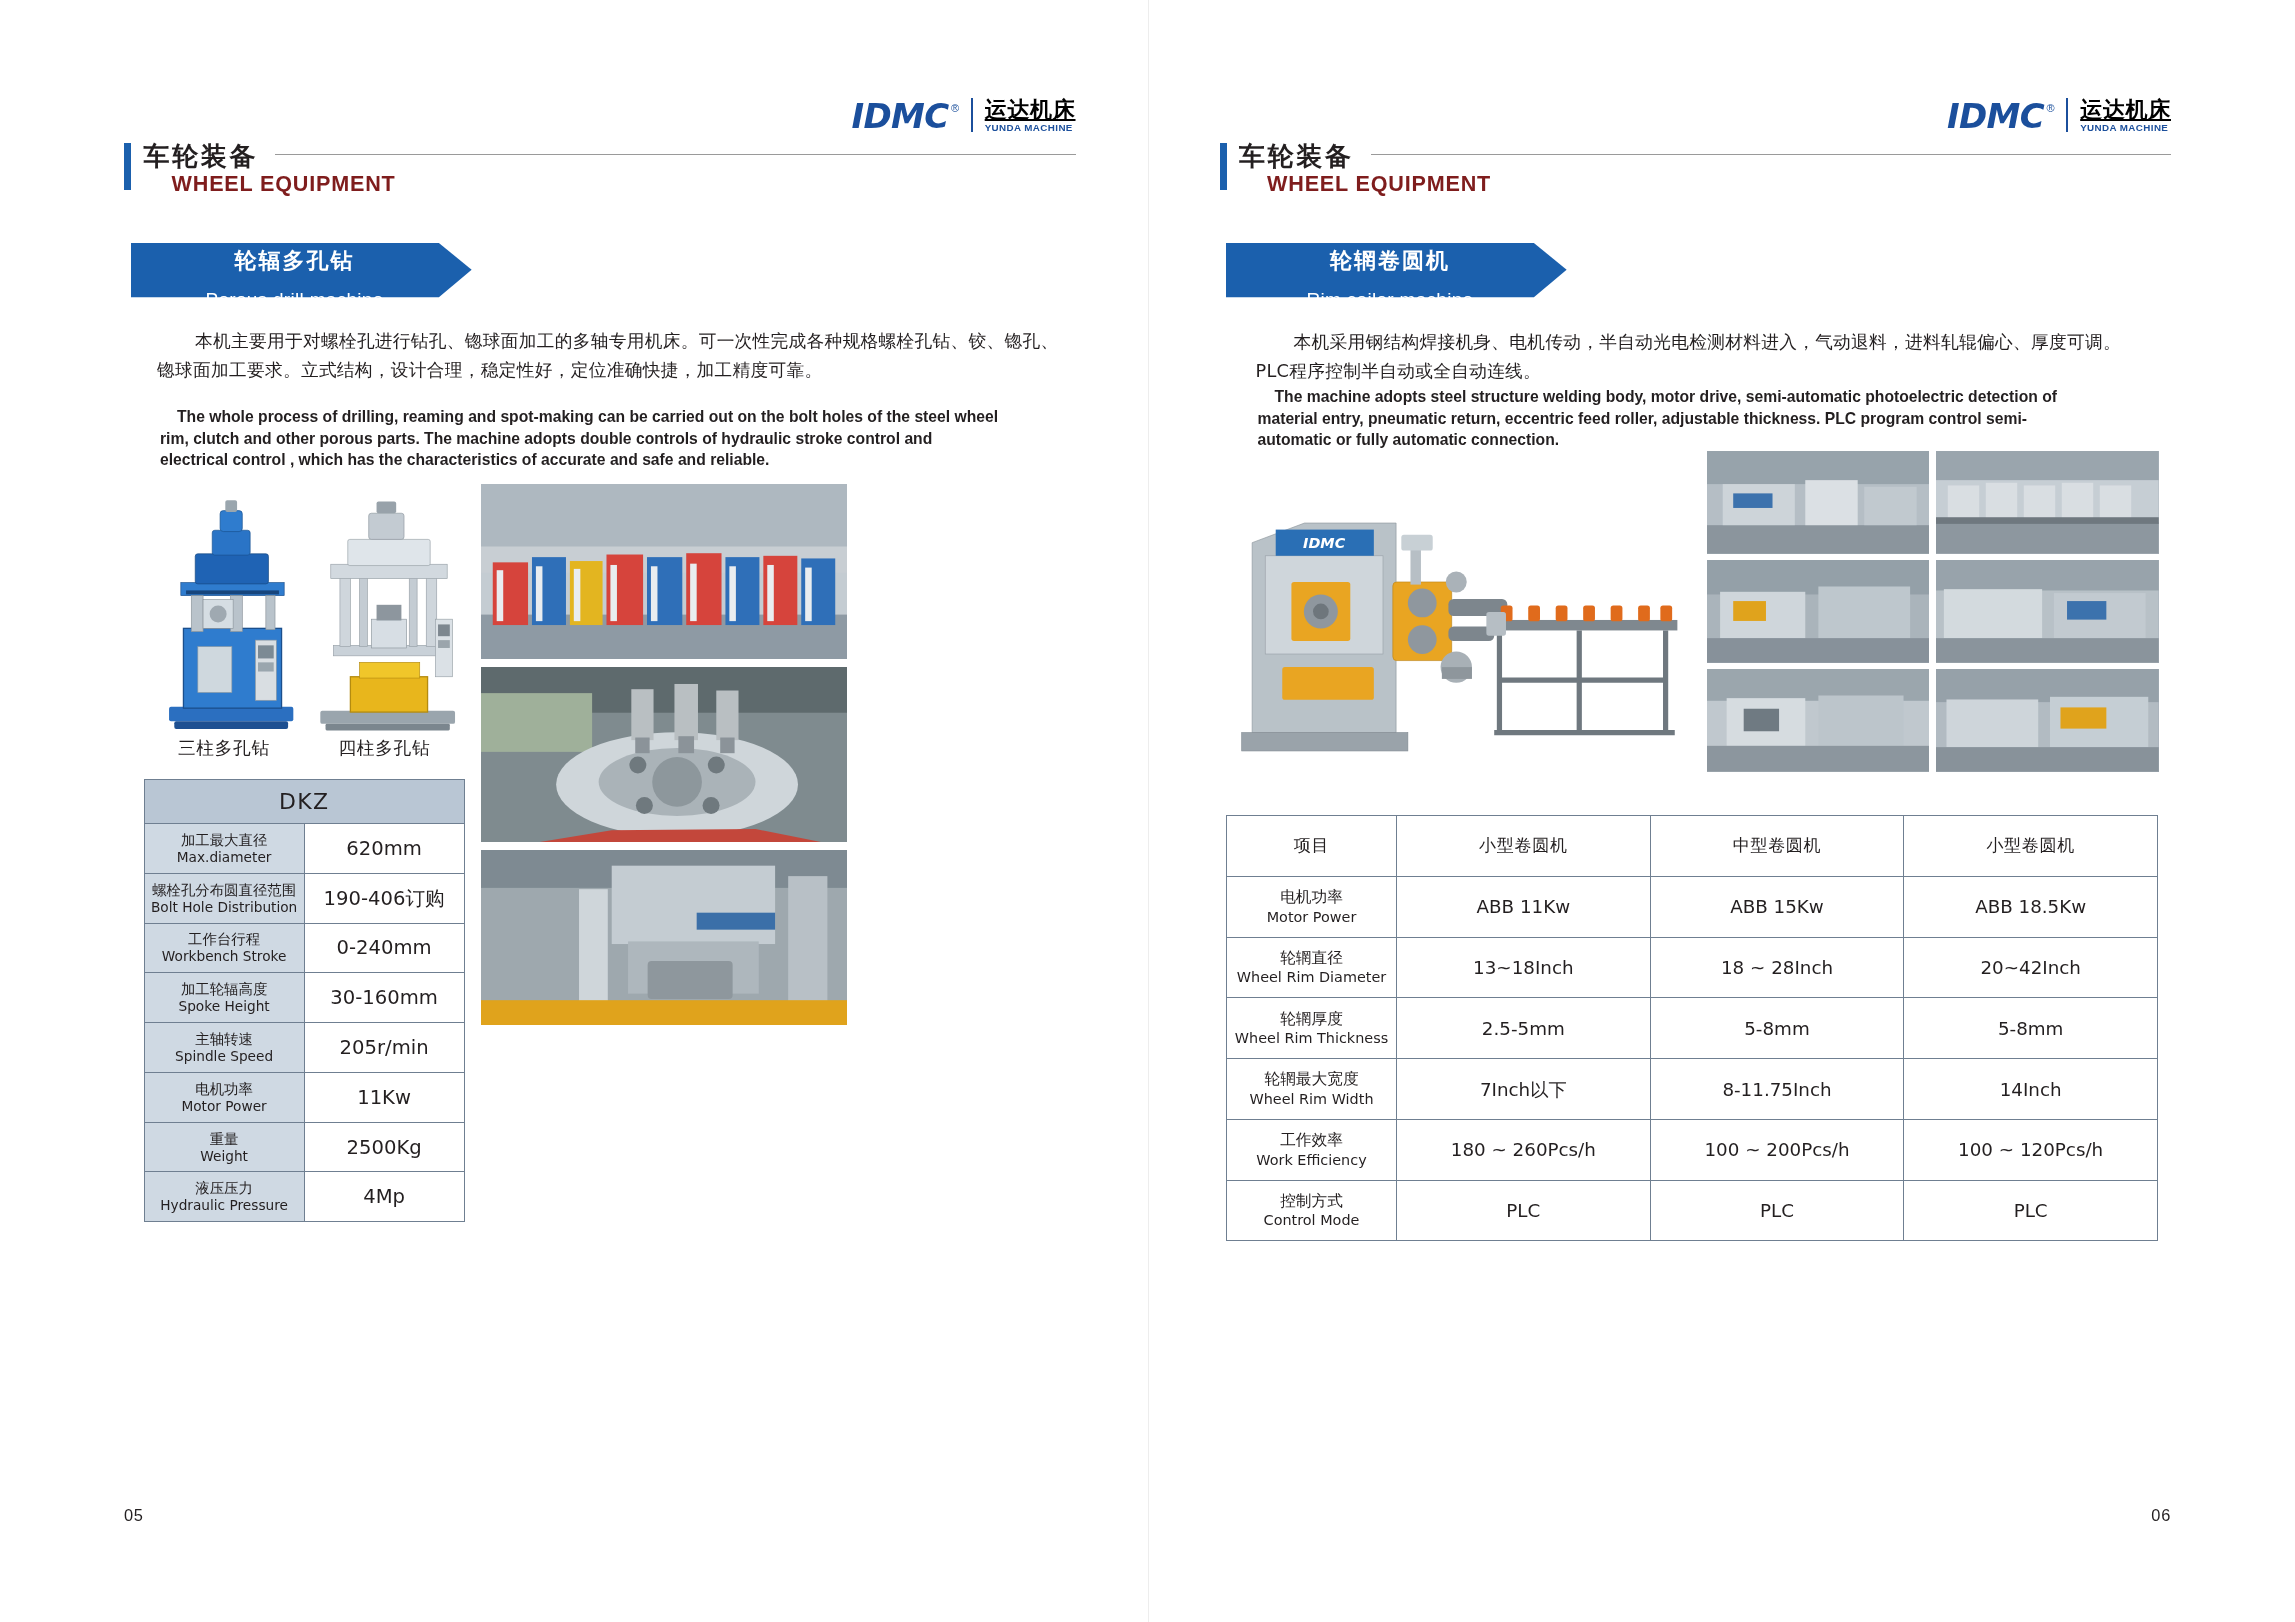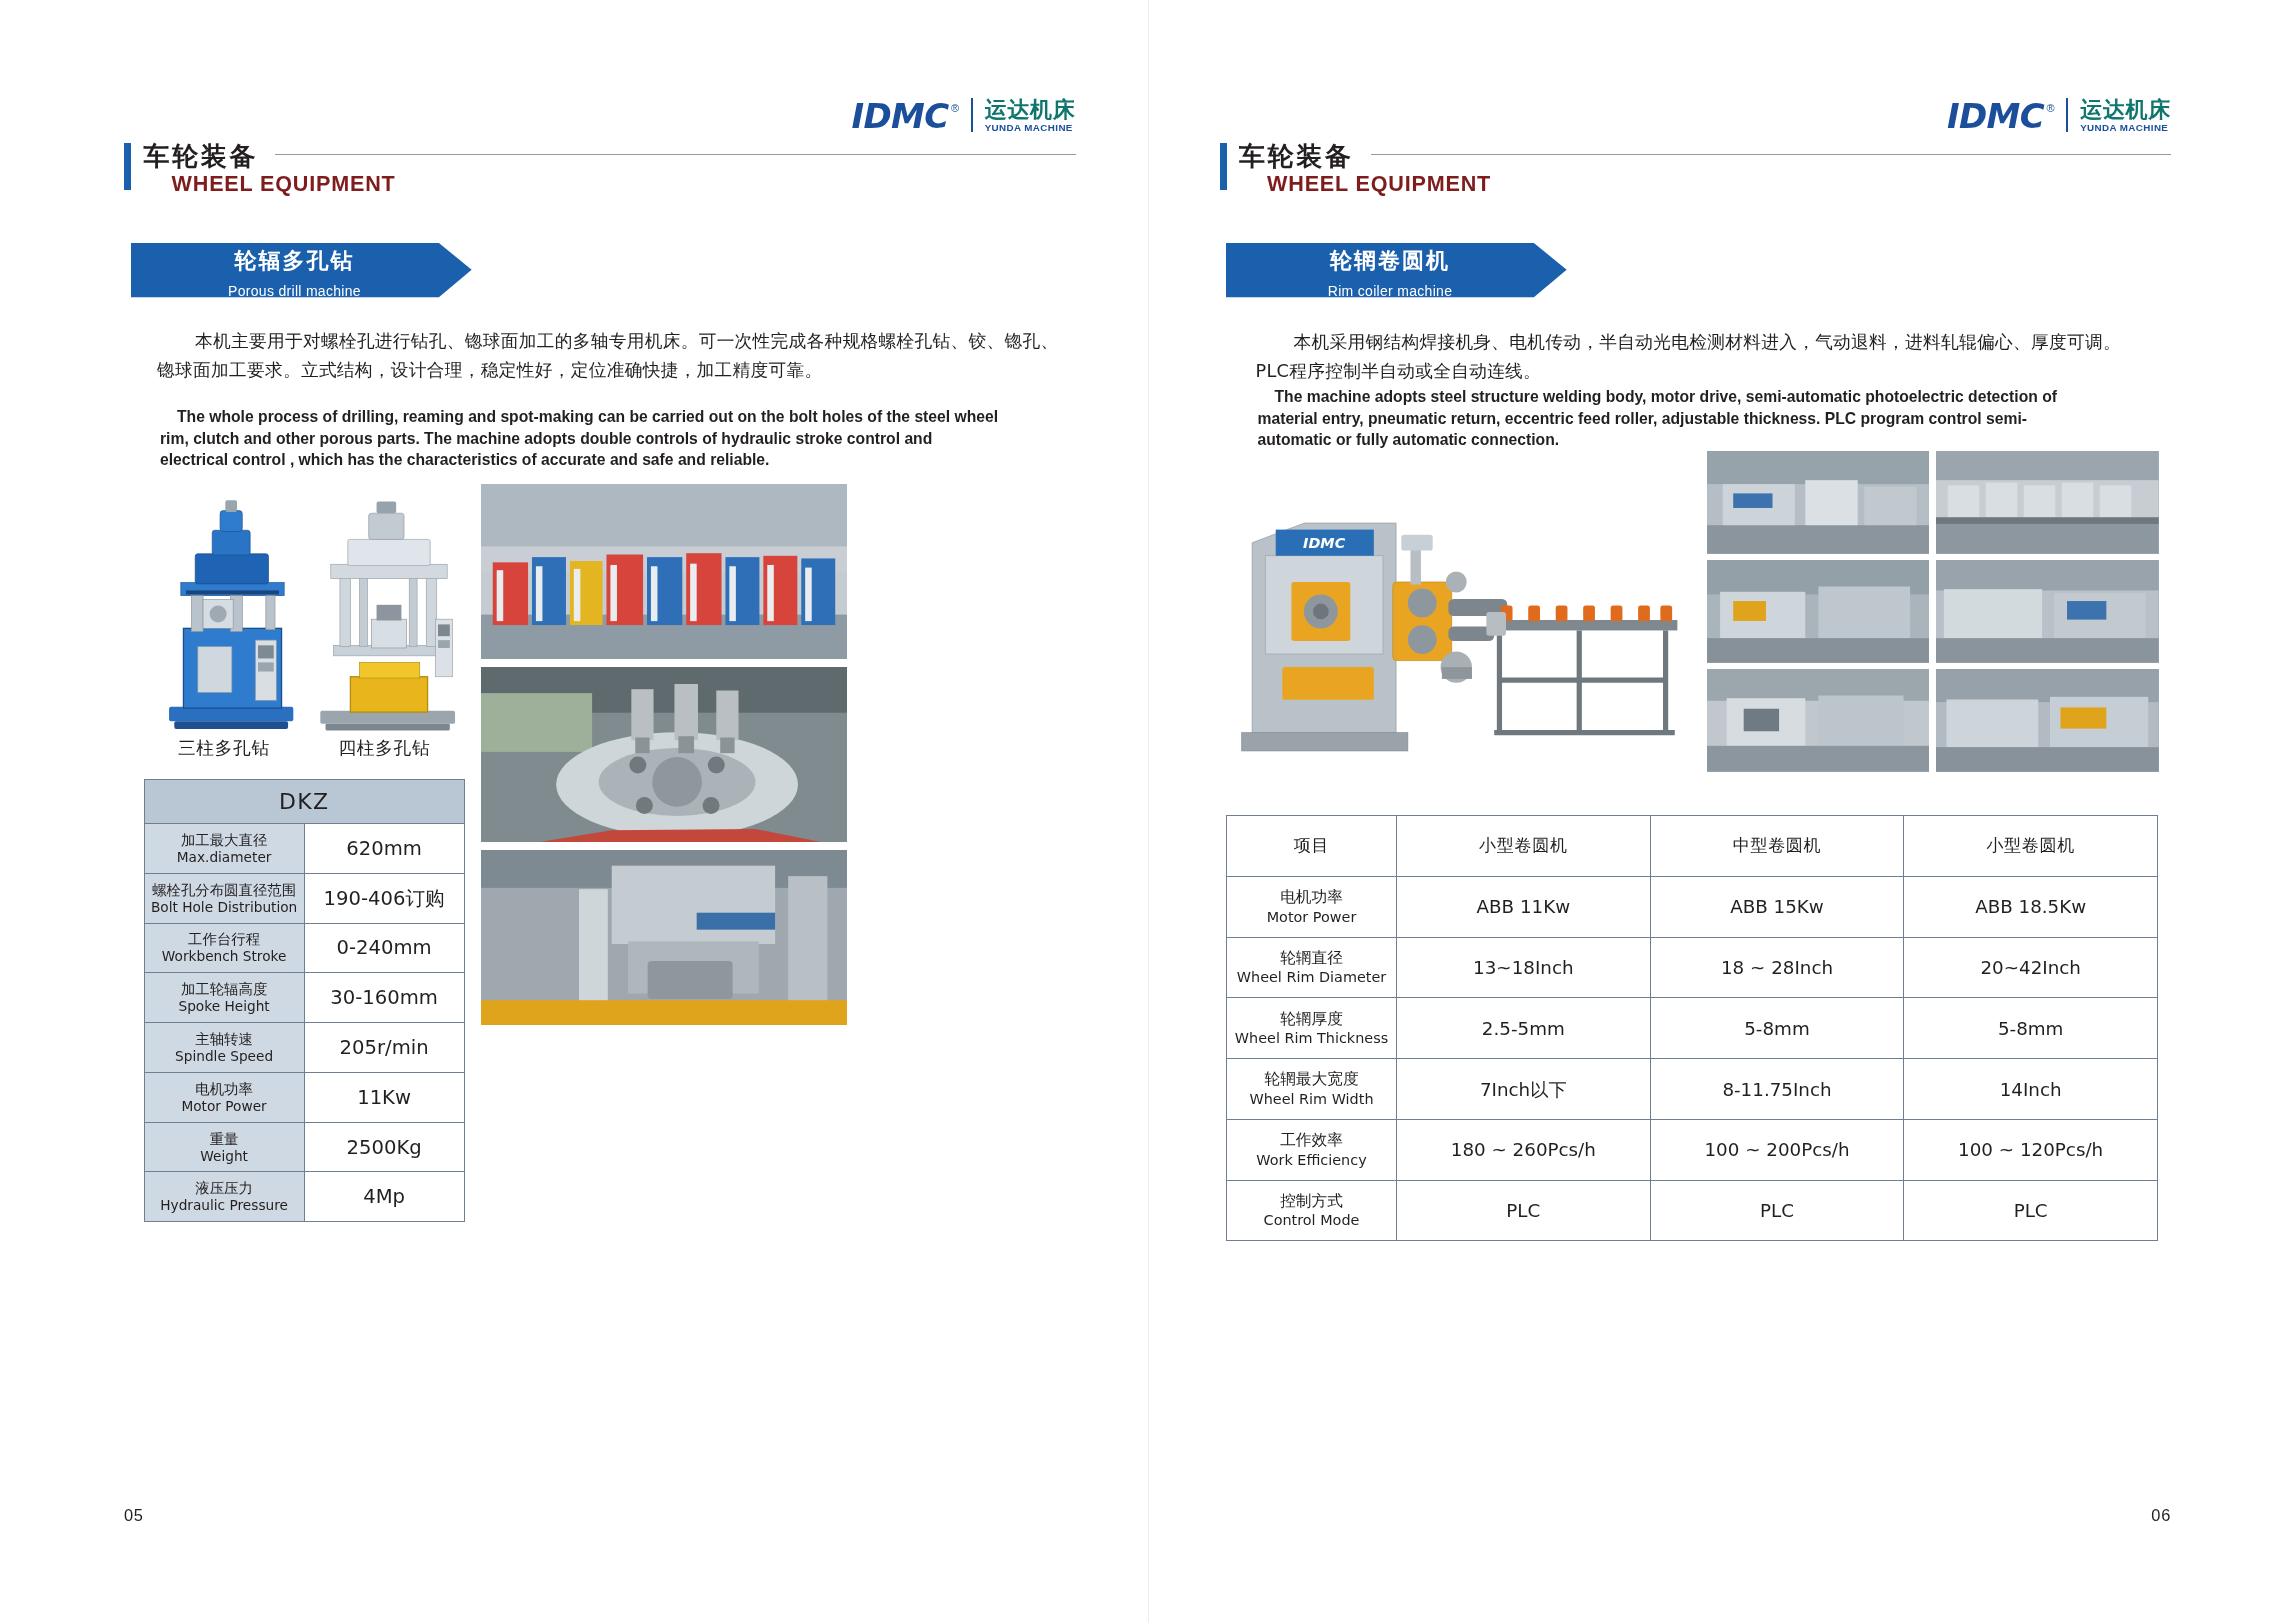--- a/index.html
+++ b/index.html
@@ -69,23 +69,24 @@
   .logo-divider {
     width: 2px;
     height: 34px;
     background: #1b4f9c;
     margin: 0 2.6px 1.3px 2.6px;
   }
   .logo-cn {
     font-family: "DejaVu Sans", sans-serif;
     font-size: 22px;
     font-weight: bold;
-    color: #0f766e;
+    color: #000000;
     line-height: 1.05;
     letter-spacing: 0.7px;
+    text-decoration: underline;
   }
   .logo-en {
     font-size: 9.8px;
     font-weight: bold;
     color: #1b4f9c;
     letter-spacing: 0.4px;
     margin-top: 1.3px;
   }
 
   
@@ -152,24 +153,24 @@
     color: #ffffff;
   }
   .banner-cn {
     font-family: "DejaVu Sans", sans-serif;
     font-size: 22px;
     font-weight: bold;
     letter-spacing: 2px;
     line-height: 1.15;
   }
   .banner-en {
-    font-size: 14px;
+    font-size: 19px;
     letter-spacing: 0.3px;
     line-height: 1.2;
-    margin-top: 10px;
+    margin-top: 16px;
     text-align: center;
   }
 
   
   .para-cn {
     position: absolute;
     top: 229px;
     left: 33px;
     right: 16.4px;
     font-family: "DejaVu Sans", sans-serif;

